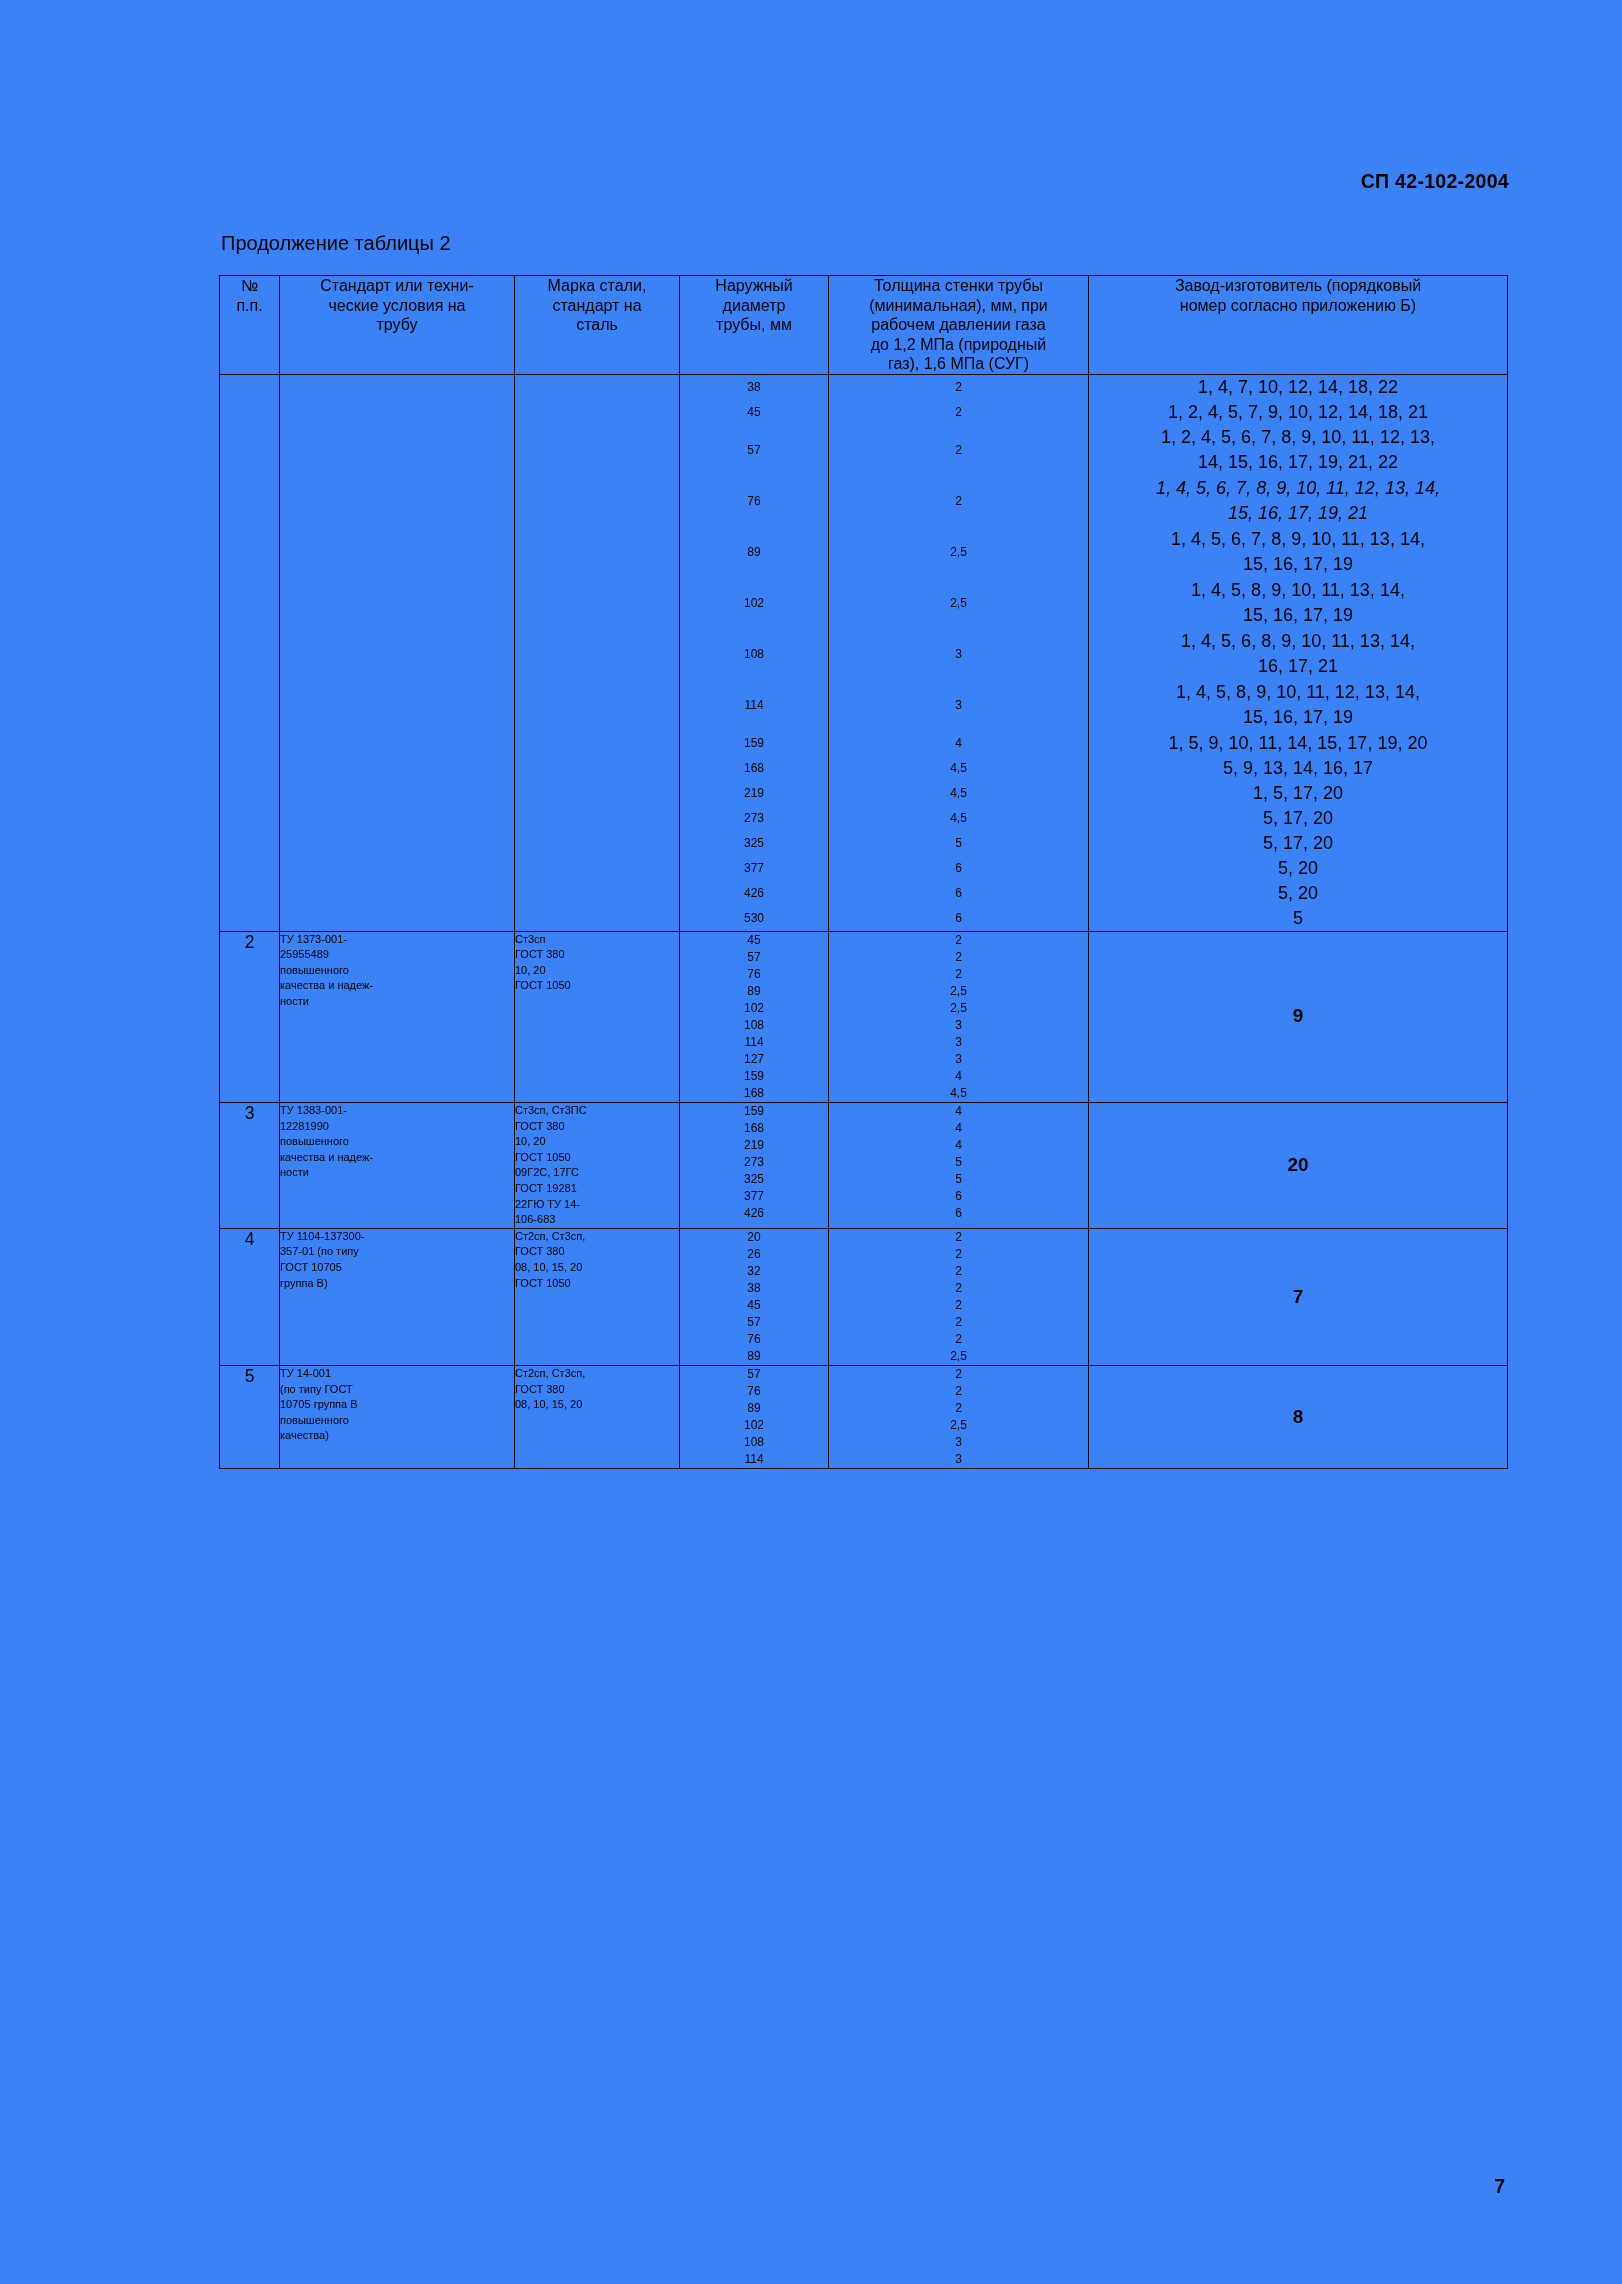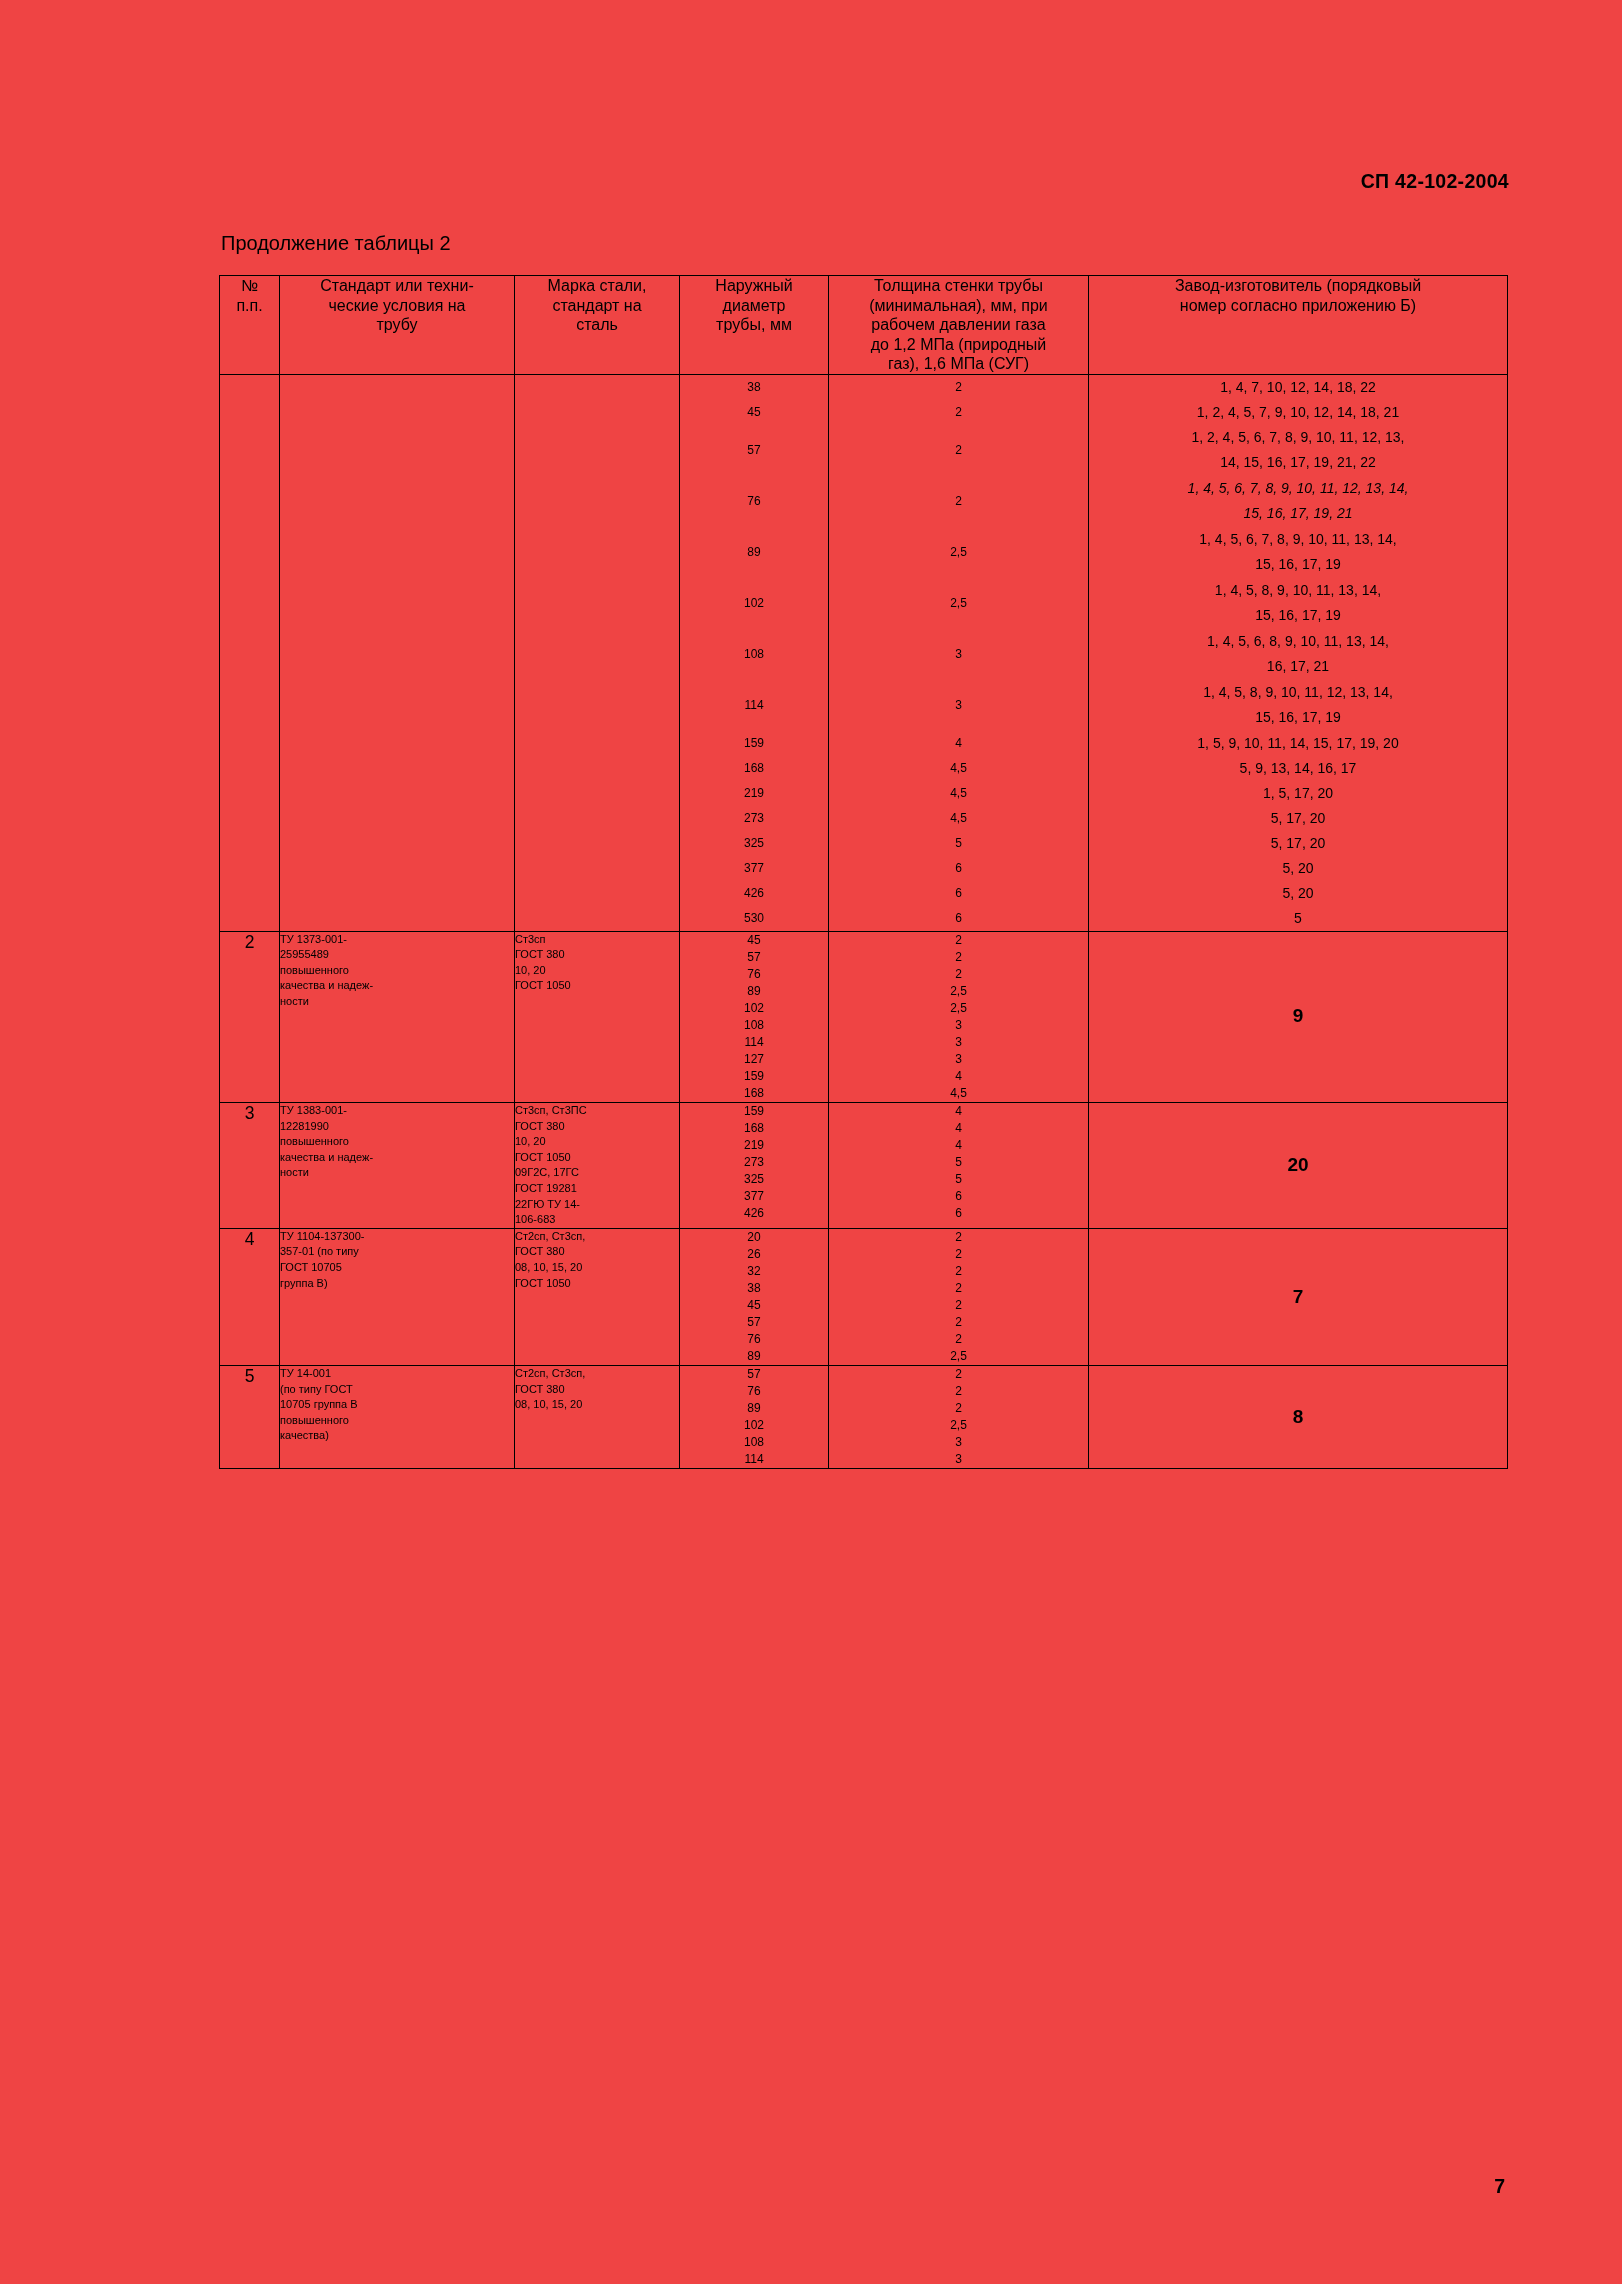--- a/index.html
+++ b/index.html
@@ -12,21 +12,21 @@
     height: 2284px;
     font-family: "Liberation Sans", sans-serif;
     color: #000000;
     position: relative;
   }
   .page {
     position: absolute;
     left: 0; top: 0;
     width: 1623px;
     height: 2284px;
-    background: #ef4444;
+    background: #3b82f6;
   }
   .doc-code {
     position: absolute;
     right: 114px;
     top: 170px;
     font-size: 19.5px;
     font-weight: bold;
     letter-spacing: 0.3px;
   }
   .cont-title {
@@ -81,21 +81,21 @@
     padding: 11.7px 0 11.7px 9px;
   }
   .cell-diam, .cell-wall {
     text-align: center;
     font-size: 12px;
     line-height: 1.42;
     padding: 11.7px 0;
   }
   .cell-plant {
     text-align: center;
-    font-size: 14px;
+    font-size: 18px;
     line-height: 1.30;
     padding: 11.7px 7.8px;
     vertical-align: top;
   }
   .cell-plant.mid {
     vertical-align: middle;
     font-weight: bold;
     font-size: 19px;
   }
   .rowline { display: block; }

